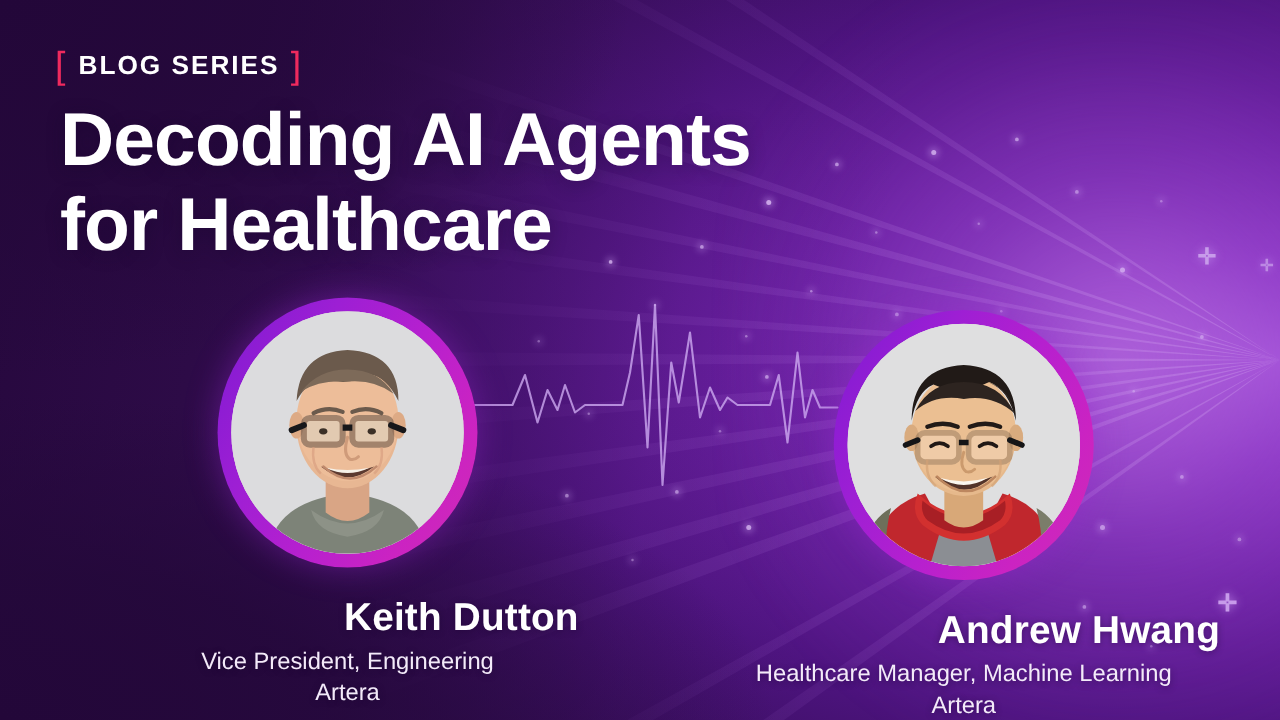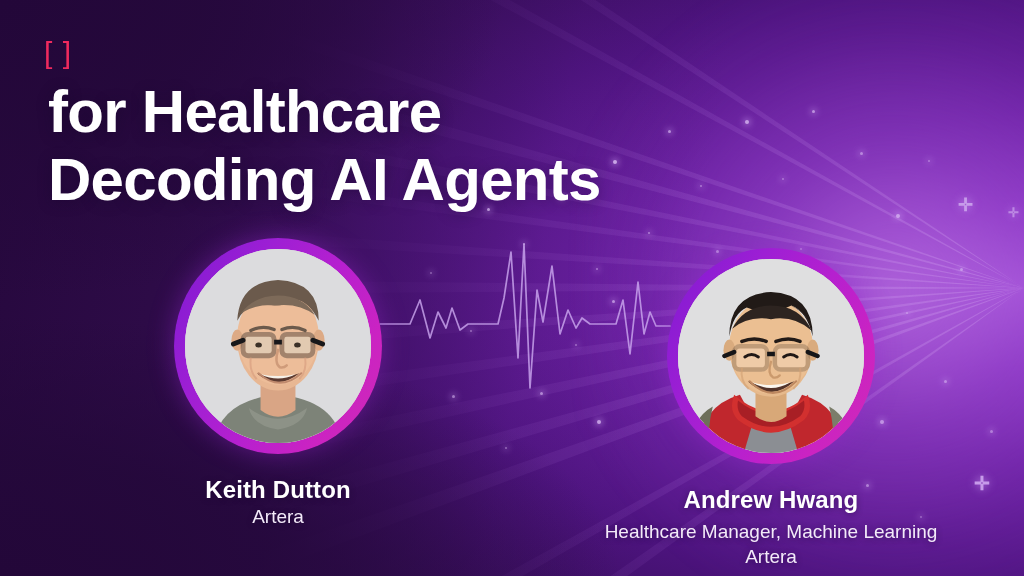--- a/index.html
+++ b/index.html
@@ -93,22 +93,23 @@
   }
   .avatar {
     width:100%; height:100%; border-radius:50%;
     overflow:hidden; position:relative;
     background:#dcdcdc;
   }
   .avatar svg { display:block; width:100%; height:100%; }
 
   .sp-name {
     margin-top:22px;
-    color:#fff; font-weight:700; font-size:24px; letter-spacing:.005em;
+    color:#fff; font-weight:700; font-size:31px; letter-spacing:.005em;
     text-shadow:0 1px 6px rgba(25,0,45,.45);
+    text-align:right;
   }
   .sp-role, .sp-org {
     color:#f3eaf9; font-weight:400; font-size:19px; line-height:1.34;
     text-shadow:0 1px 6px rgba(25,0,45,.45);
   }
   .sp-role { margin-top:5px; }
 </style>
 </head>
 <body>
 
@@ -193,26 +194,27 @@
   </div>
 
   <div class="ekg">
     <svg width="290" height="170" viewBox="0 0 290 170" fill="none">
       <polyline points="0,86 30,86 40,62 50,100 58,74 66,90 72,70 80,92 88,86 118,86 124,60 131,14 138,120 144,6 150,150 157,52 163,84 172,28 180,96 188,72 196,90 202,80 210,86 236,86 243,62 250,116 258,44 264,96 270,74 276,88 290,88" stroke="#cba8ef" stroke-width="1.7" stroke-linejoin="round" stroke-linecap="round" opacity="0.95"></polyline>
     </svg>
   </div>
 
   <div class="eyebrow">
     <span class="brk">[</span>
+    <span class="eyebrow-text">BLOG SERIES</span>
     <span class="brk">]</span>
   </div>
 
   <h1 class="headline">
+    <span>Decoding AI Agents</span>
     <span>for Healthcare</span>
-    <span>Decoding AI Agents</span>
   </h1>
 
   <div class="speaker" id="speaker-left">
     <div class="avatar-wrap">
       <div class="avatar">
         <svg viewBox="0 0 200 200" preserveAspectRatio="xMidYMid slice" role="img">
           <rect x="0" y="0" width="200" height="200" fill="#d9d9da"></rect>
           <rect x="0" y="0" width="200" height="200" fill="#e0e0e1" opacity=".5"></rect>
 
           <path d="M34 200 q6 -44 66 -50 q60 6 66 50 z" fill="#7d8378"></path>
@@ -245,20 +247,21 @@
           <path d="M78 128 q22 18 44 0 q-22 8 -44 0z" fill="#5c3a30"></path>
           <path d="M82 129 q18 9 36 0 q-18 4 -36 0z" fill="#f6f1e8"></path>
           <path d="M80 128 q22 20 44 0" stroke="#c08a6d" stroke-width="2" fill="none" stroke-linecap="round"></path>
 
           <path d="M72 112 q-2 14 6 22" stroke="#d8a080" stroke-width="2" fill="none" opacity=".7"></path>
           <path d="M128 112 q2 14 -6 22" stroke="#d8a080" stroke-width="2" fill="none" opacity=".7"></path>
         </svg>
       </div>
     </div>
     <div class="sp-name">Keith Dutton</div>
+    <div class="sp-role">Vice President, Engineering</div>
     <div class="sp-org">Artera</div>
   </div>
 
   <div class="speaker" id="speaker-right">
     <div class="avatar-wrap">
       <div class="avatar">
         <svg viewBox="0 0 200 200" preserveAspectRatio="xMidYMid slice" role="img">
           <rect x="0" y="0" width="200" height="200" fill="#dcdcdd"></rect>
           <rect x="0" y="0" width="200" height="200" fill="#e2e2e3" opacity=".5"></rect>
 

